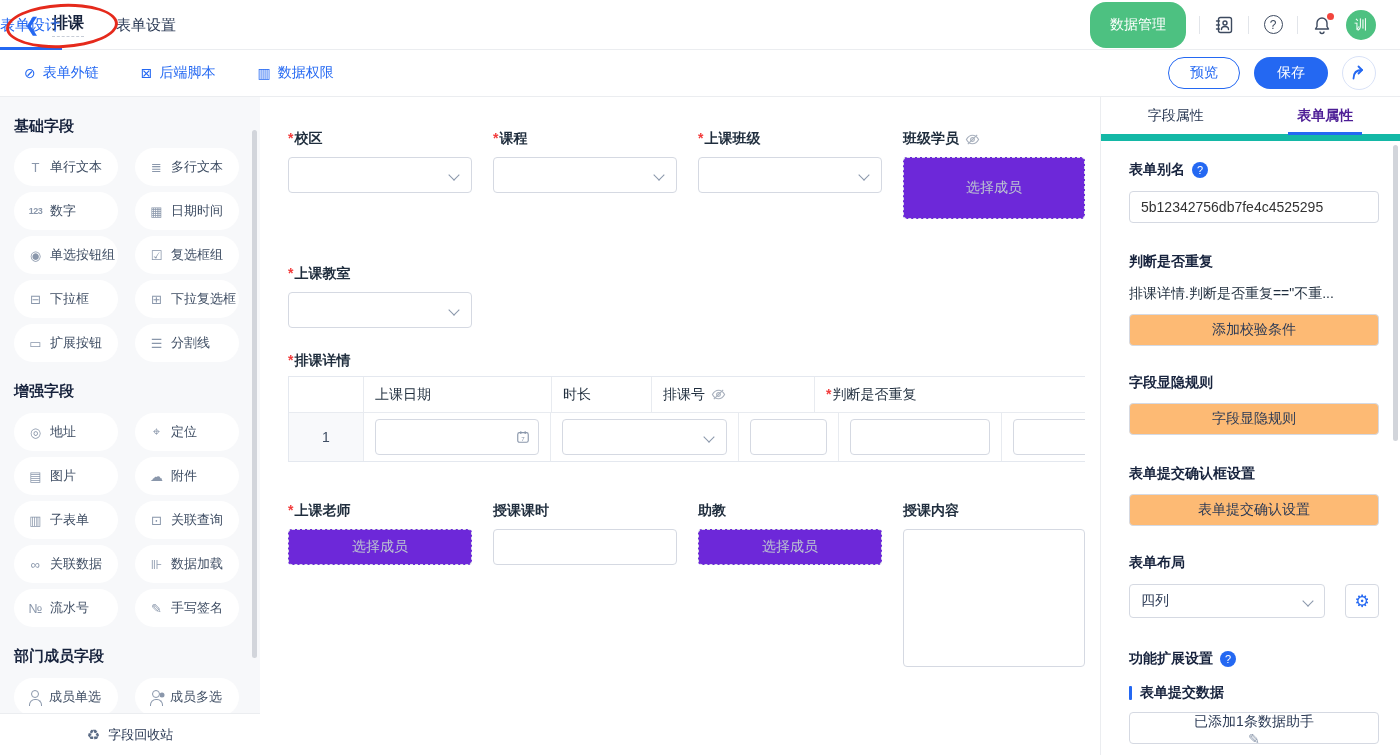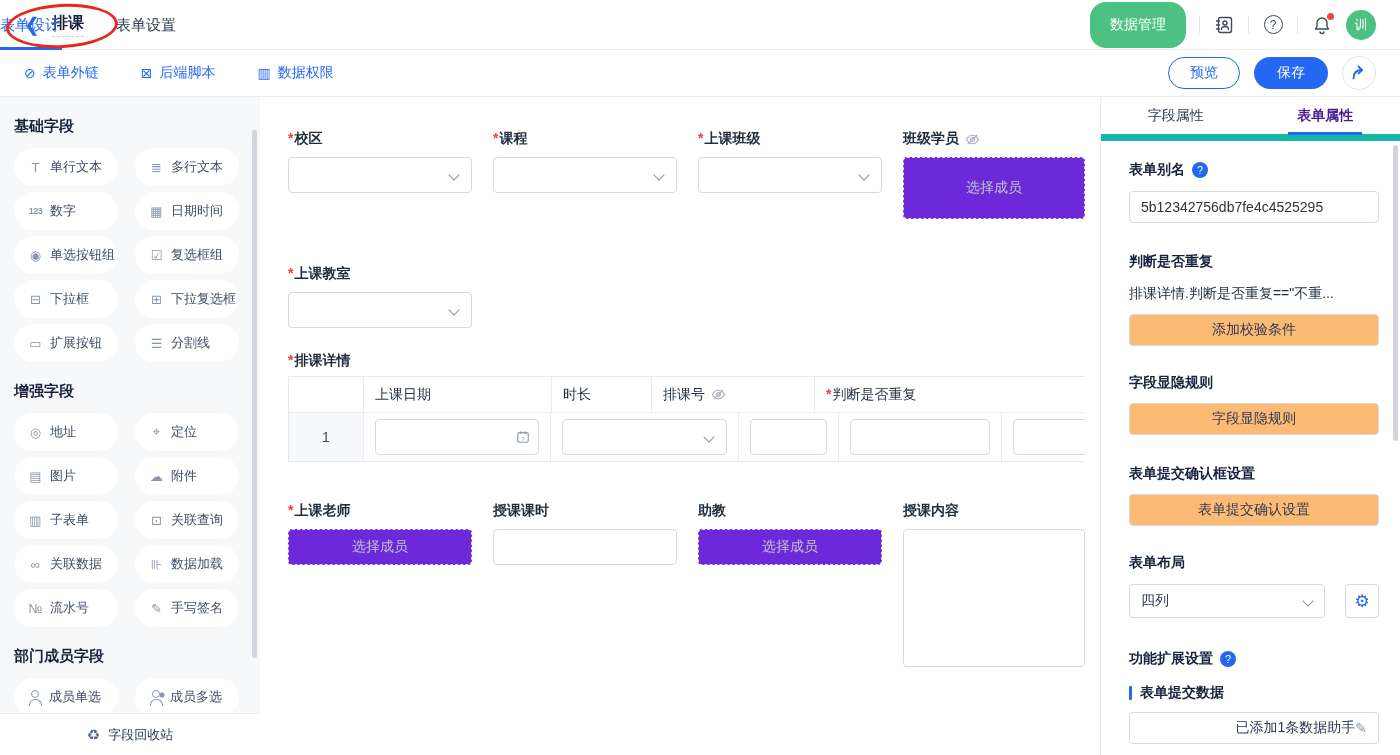--- a/index.html
+++ b/index.html
@@ -113,21 +113,21 @@
   .layout-row { margin-top:12px; display:flex; gap:20px; width:250px; }
   .pselect { flex:1; height:34px; border:1px solid #d5d9e2; border-radius:4px; padding:0 11px;
     display:flex; align-items:center; font-size:14px; color:#2b3a55; position:relative; cursor:pointer; }
   .pselect::after { content:""; position:absolute; right:12px; top:12px; width:7px; height:7px;
     border-right:1.5px solid #8a97ab; border-bottom:1.5px solid #8a97ab; transform:rotate(45deg); }
   .gearbtn { width:34px; height:34px; border:1px solid #d5d9e2; border-radius:4px; background:#fff;
     display:flex; align-items:center; justify-content:center; color:#2468f2; font-size:17px; cursor:pointer; }
   .subhead { margin-top:16px; font-size:14px; font-weight:700; color:#17233d; display:flex; align-items:center; }
   .subhead::before { content:""; width:3px; height:14px; background:#2468f2; margin-right:8px; border-radius:1px; }
   .databox { margin-top:10px; width:250px; height:32px; border:1px solid #d5d9e2; border-radius:4px; background:#fff;
-    display:flex; align-items:center; justify-content:flex-end; padding:0 11px; font-size:14px; color:#2b3a55; }
+    display:flex; align-items:center; justify-content:flex-start; padding:0 11px; font-size:14px; color:#2b3a55;flex-direction:column; }
   .pencil { color:#8a97ab; font-size:14px; cursor:pointer; }
   .p-scroll { position:absolute; right:2px; top:48px; width:5px; height:296px; background:#d2d5db; border-radius:3px; }
 </style>
 </head>
 <body>
 
 <div class="app">
 
   <div class="hdr">
     <div class="hdr-left">

